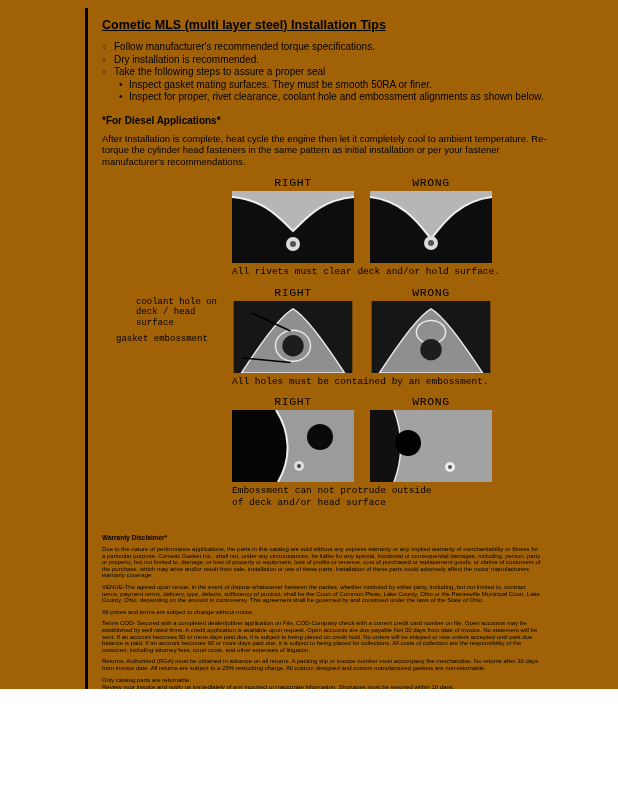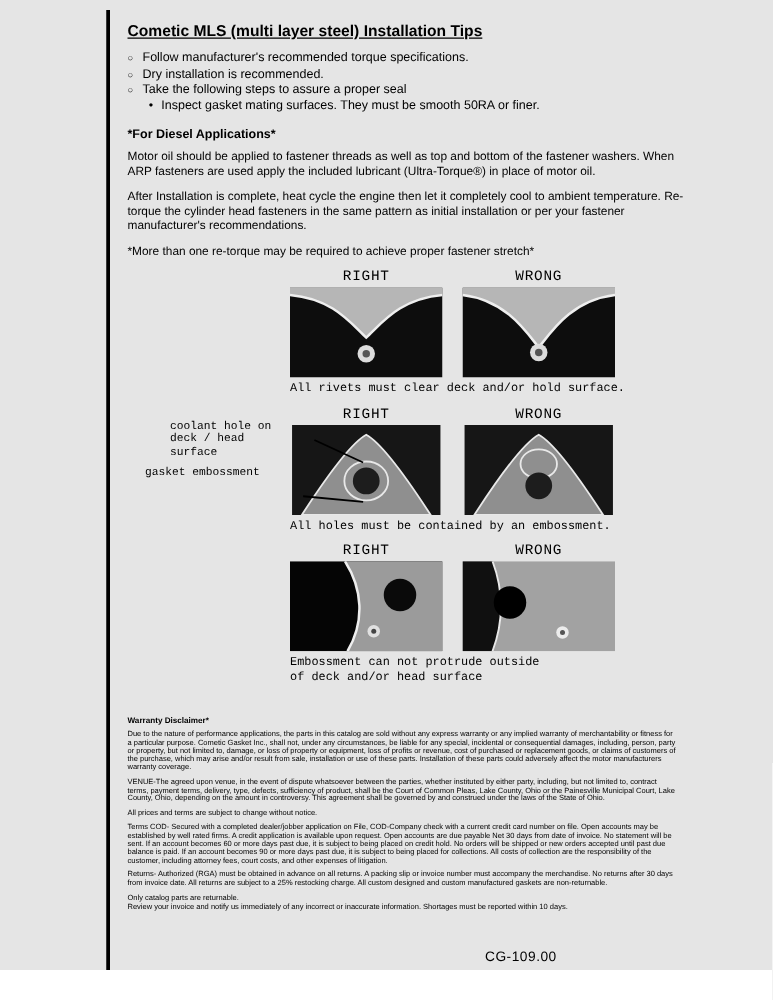--- a/index.html
+++ b/index.html
@@ -1,18 +1,18 @@
 <!DOCTYPE html>
 <html><head>
 <meta charset="utf-8">
 <style>
   * { margin:0; padding:0; box-sizing:border-box; }
   html,body { background:#ffffff; }
   .page {
-    position:relative; width:618px; height:776px; background:#e5e5e5;
+    position:relative; width:618px; height:689px; background:#a16207;
     font-family:"Liberation Sans", sans-serif; color:#000; overflow:hidden;
   }
   .edge-rule { position:absolute; left:85px; top:8px; width:3px; height:784px; background:#000; }
   .content { position:absolute; left:102px; top:18px; width:472px; }
   .title { font-size:12.5px; font-weight:bold; text-decoration:underline; margin-bottom:9px; }
   .blist { list-style:none; }
   .blist li { font-size:10px; line-height:12.5px; position:relative; padding-left:12px; }
   .l1 li::before { content:"○"; position:absolute; left:0; top:0; font-size:7.5px; }
   .l2 { margin-left:15px; }
   .l2 li::before { content:"•"; position:absolute; left:2px; top:0; }
@@ -45,26 +45,25 @@
   <div class="content">
     <h1 class="title">Cometic MLS (multi layer steel) Installation Tips</h1>
 
     <ul class="blist l1">
       <li>Follow manufacturer's recommended torque specifications.</li>
       <li>Dry installation is recommended.</li>
       <li>Take the following steps to assure a proper seal</li>
     </ul>
     <ul class="blist l2">
       <li>Inspect gasket mating surfaces.  They must be smooth 50RA or finer.</li>
+      <li>Inspect for proper, rivet clearance, coolant hole and embossment alignments as shown below.</li>
     </ul>
 
     <h2 class="diesel-h">*For Diesel Applications*</h2>
-    <p class="body-p">Motor oil should be applied to fastener threads as well as top and bottom of the fastener washers. When ARP fasteners are used apply the included lubricant (Ultra-Torque®) in place of motor oil.</p>
     <p class="body-p">After Installation is complete, heat cycle the engine then let it completely cool to ambient temperature. Re-torque the cylinder head fasteners in the same pattern as initial installation or per your fastener manufacturer's recommendations.</p>
-    <p class="body-p note">*More than one re-torque may be required to achieve proper fastener stretch*</p>
 
     <div class="fig-block">
       <div class="fig-headers">
         <div class="fig-h">RIGHT</div>
         <div class="fig-h">WRONG</div>
       </div>
       <div class="fig-images">
         <svg viewBox="0 0 122 72">
           <rect width="122" height="72" fill="#0d0d0d"></rect>
           <path d="M0,0 H122 V6 C88,9 74,28 61,40 C48,28 34,9 0,6 Z" fill="#b6b6b6"></path>

